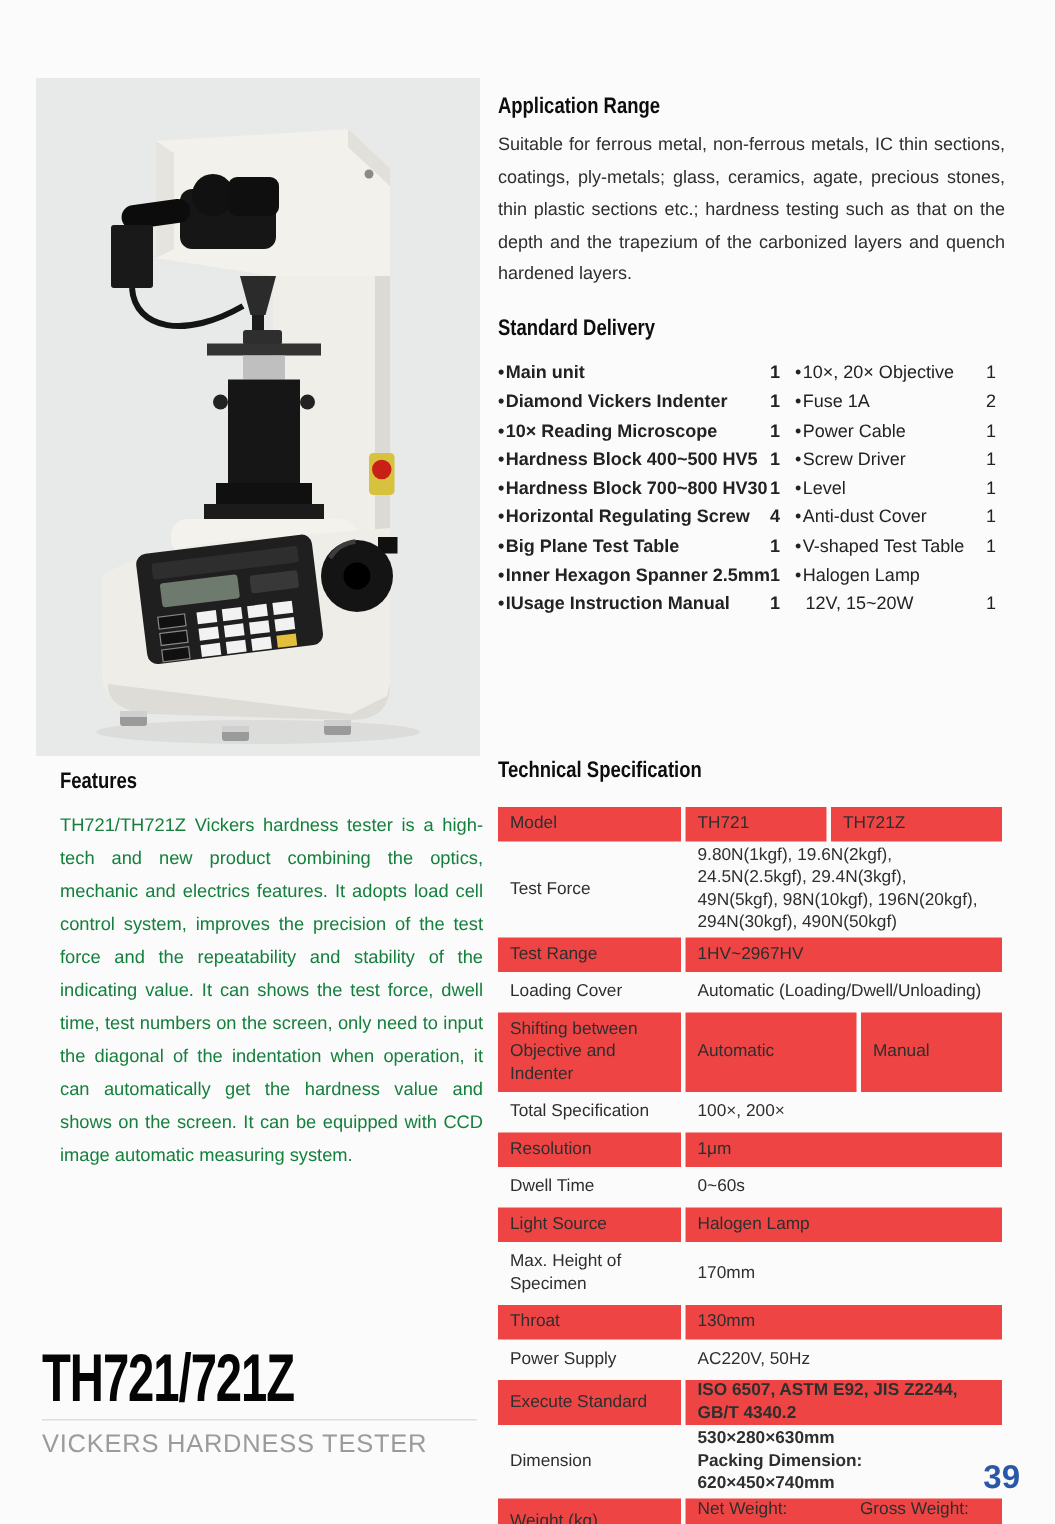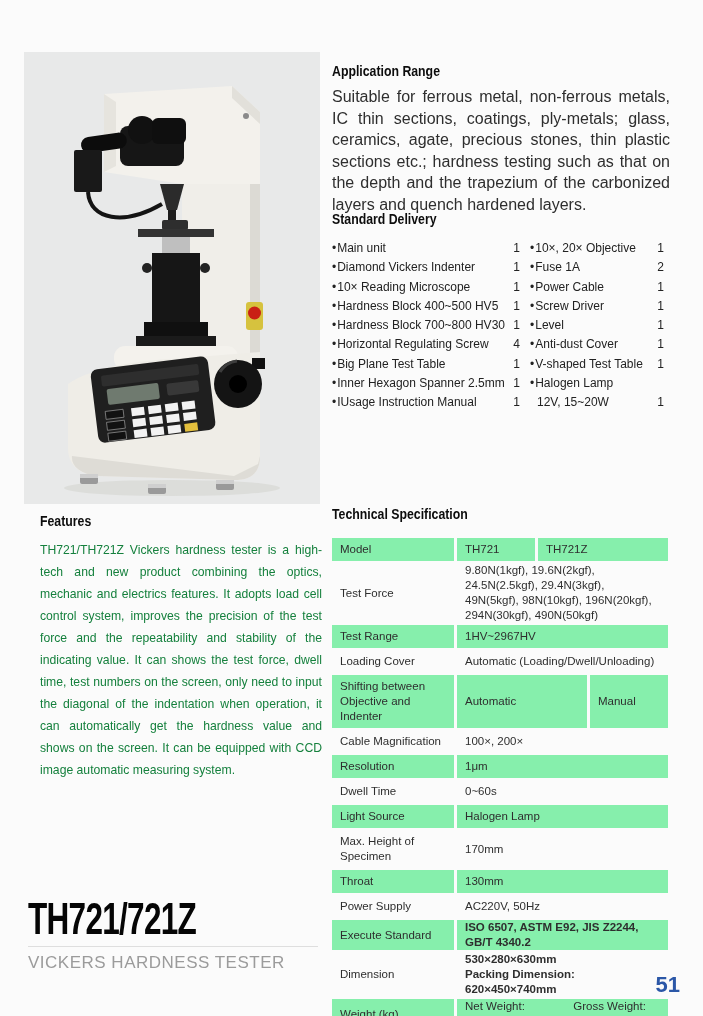--- a/index.html
+++ b/index.html
@@ -7,49 +7,49 @@
         font-family:"Liberation Sans",sans-serif;color:#2d2d2d;overflow:hidden;}
 
   .sec-heading{font-weight:bold;font-size:15px;color:#0d0d0d;
                transform:scaleX(.82);transform-origin:left bottom;white-space:nowrap;}
 
   
   .photo-panel{position:absolute;left:24px;top:52px;width:296px;height:452px;background:#e8e9e9;}
 
   
   .app-range{position:absolute;left:332px;top:62px;width:338px;}
-  .app-range .body{margin-top:7px;font-size:16px;line-height:21.5px;text-align:justify;color:#2e2e2e;}
+  .app-range .body{margin-top:7px;font-size:12px;line-height:21.5px;text-align:justify;color:#2e2e2e;}
 
   
   .std-delivery{position:absolute;left:332px;top:210px;width:338px;}
   .dl-list{margin-top:12px;font-size:12px;color:#222;}
   .dl-row{display:flex;line-height:19.3px;}
   .dl-half{display:flex;}
-  .dl-left{width:188px;}
+  .dl-left{width:188px;font-weight:bold;}
   .dl-right{width:134px;margin-left:10px;}
   .dl-item{flex:1;white-space:nowrap;}
   .bullet::before{content:"\2022";margin-right:1px;}
   .no-bullet::before{content:"";margin-right:7px;}
   .dl-qty{width:14px;text-align:right;}
 
   
   .features{position:absolute;left:40px;top:512px;width:282px;}
   .features .body{margin-top:10px;font-size:12.2px;line-height:22px;text-align:justify;color:#15803d;}
 
   
   .tech-spec{position:absolute;left:332px;top:505px;width:336px;}
   .spec-table{margin-top:16px;}
   .spec-row{display:flex;gap:3px;margin-bottom:2px;font-size:11.5px;color:#2e2e2e;}
   .spec-label{box-sizing:border-box;width:122px;padding:4px 8px;line-height:15px;
               display:flex;align-items:center;}
   .spec-vals{flex:1;display:flex;gap:3px;}
   .spec-cell{box-sizing:border-box;padding:0 8px;line-height:15px;display:flex;align-items:center;}
   .grow{flex:1;}
-  .cellb{width:130px;}
-  .shaded .spec-label,.shaded .spec-cell{background:#86efac;}
+  .cellb{width:114px;}
+  .shaded .spec-label,.shaded .spec-cell{background:#ef4444;}
   .stack{display:block;font-weight:bold;}
   .pair{gap:34px;}
 
   
   .title-block{position:absolute;left:28px;top:896px;width:296px;}
   .model-title{font-size:45px;font-weight:bold;color:#050505;letter-spacing:-1px;
                transform:scaleX(.70);transform-origin:left top;white-space:nowrap;line-height:46px;}
   .title-rule{width:290px;height:1px;background:#dedede;margin:4px 0 6px 0;}
   .subtitle{font-size:17px;color:#9b9b9b;letter-spacing:.5px;}
 
@@ -301,21 +301,21 @@
 
       <div class="spec-row shaded">
         <div class="spec-label">Shifting between Objective and Indenter</div>
         <div class="spec-vals">
           <div class="spec-cell cellb">Automatic</div>
           <div class="spec-cell grow">Manual</div>
         </div>
       </div>
 
       <div class="spec-row">
-        <div class="spec-label">Cable Magnification</div>
+        <div class="spec-label">Total Specification</div>
         <div class="spec-vals">
             <div class="spec-cell grow">100×, 200×</div>
           </div>
       </div>
 
       <div class="spec-row shaded">
         <div class="spec-label">Resolution</div>
         <div class="spec-vals">
             <div class="spec-cell grow">1μm</div>
           </div>
@@ -388,15 +388,15 @@
 
     </div>
   </div>
 
   <div class="title-block">
     <div class="model-title">TH721/721Z</div>
     <div class="title-rule"></div>
     <div class="subtitle">VICKERS HARDNESS TESTER</div>
   </div>
 
-  <div class="page-number">51</div>
+  <div class="page-number">39</div>
 
 </div>
 
 </body></html>

